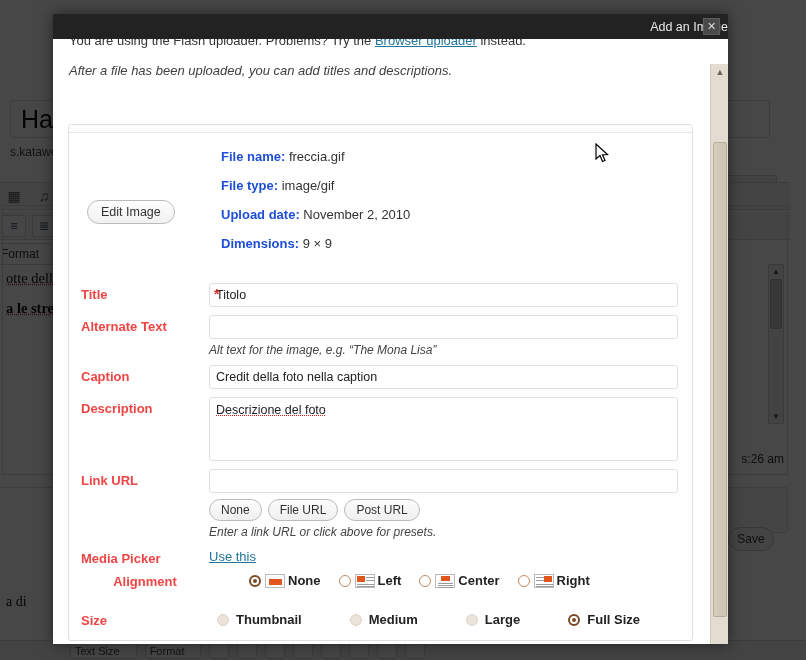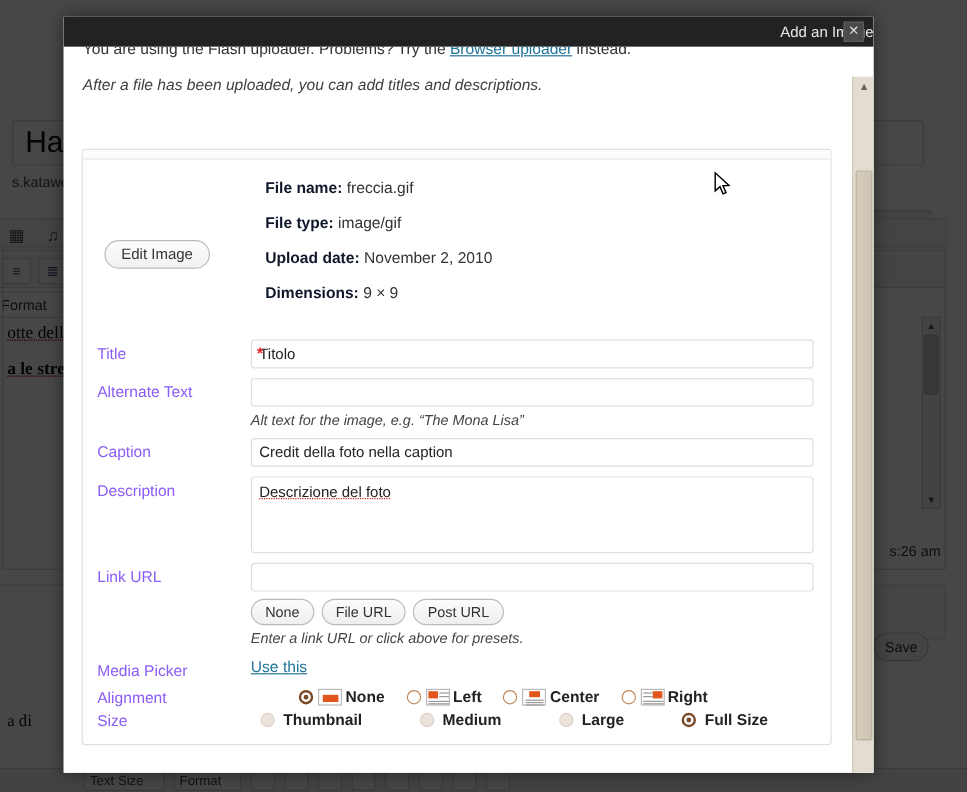--- a/index.html
+++ b/index.html
@@ -215,27 +215,27 @@
   .edit-image-btn {
     position: absolute; left: 18px; top: 67px;
     border: 1px solid #bbb; border-radius: 12px;
     background: linear-gradient(#fdfdfd, #f1f1f1);
     font-size: 12.5px; color: #333;
     padding: 4px 13px;
     cursor: pointer;
   }
   .meta-list { margin-left: 152px; }
   .meta-row { font-size: 13px; color: #333; margin-bottom: 14px; }
-  .meta-row b { color: #0f172a; font-weight: bold; }
+  .meta-row b { color: #1d4ed8; font-weight: bold; }
 
   .form-rows { padding: 6px 0 4px 0; }
   .frow { display: flex; align-items: flex-start; margin-bottom: 8px; position: relative; }
   .flabel {
     width: 140px; padding-left: 12px; padding-top: 4px;
-    font-size: 13px; font-weight: normal; color: #8b5cf6; flex: 0 0 140px;
+    font-size: 13px; font-weight: bold; color: #ef4444; flex: 0 0 140px;
   }
   .freq { position: absolute; left: 145px; top: 3px; color: #e03030; font-size: 14px; font-weight: bold; }
   .fctl { flex: 1; padding-right: 14px; }
   .ftext {
     width: 100%; height: 24px;
     border: 1px solid #dfdfdf; border-radius: 3px;
     background: #fff; font-size: 12.5px; color: #222;
     padding: 2px 6px;
     font-family: "Liberation Sans", sans-serif;
   }
@@ -501,21 +501,21 @@
               </div>
             </div>
 
             <div class="frow" style="margin-bottom:4px;">
               <div class="flabel">Media Picker</div>
               <div class="fctl">
                 <a class="link-blue" href="#">Use this</a>
               </div>
             </div>
 
-            <div class="frow" style="margin-bottom:0;">
+            <div class="frow" style="margin-bottom:20px;text-align:center;">
               <div class="flabel">Alignment</div>
               <div class="fctl">
                 <div class="radio-line" style="gap:18px;padding-left:40px;">
 
                   <label class="radio-item">
                     <span class="rb checked"></span>
                     <span class="align-icon none">
                         <i class="blk"></i>
                       </span>
                     <span class="align-lbl">None</span>

